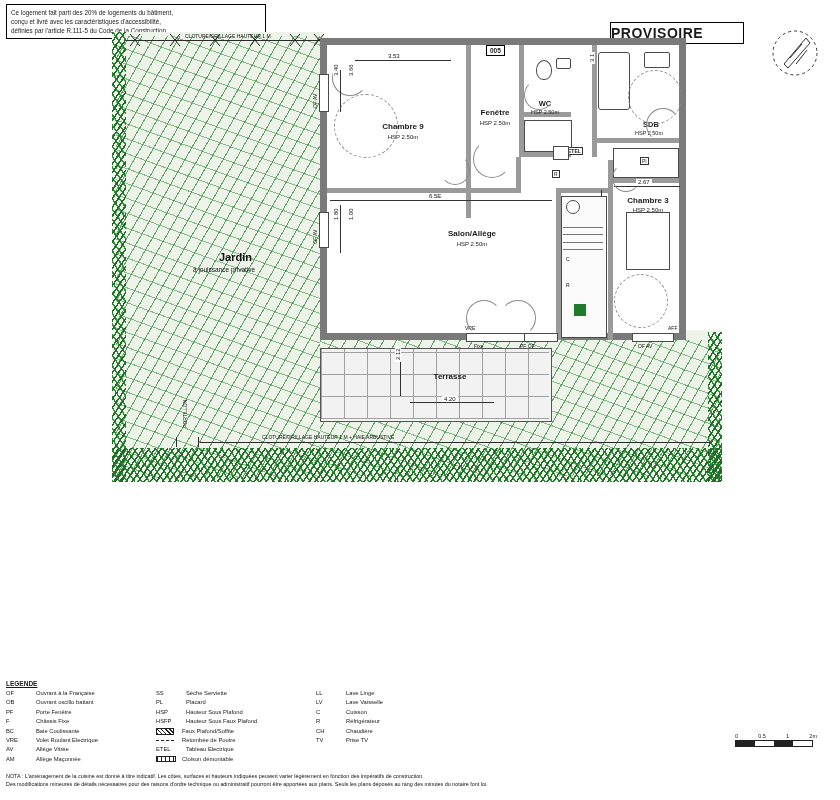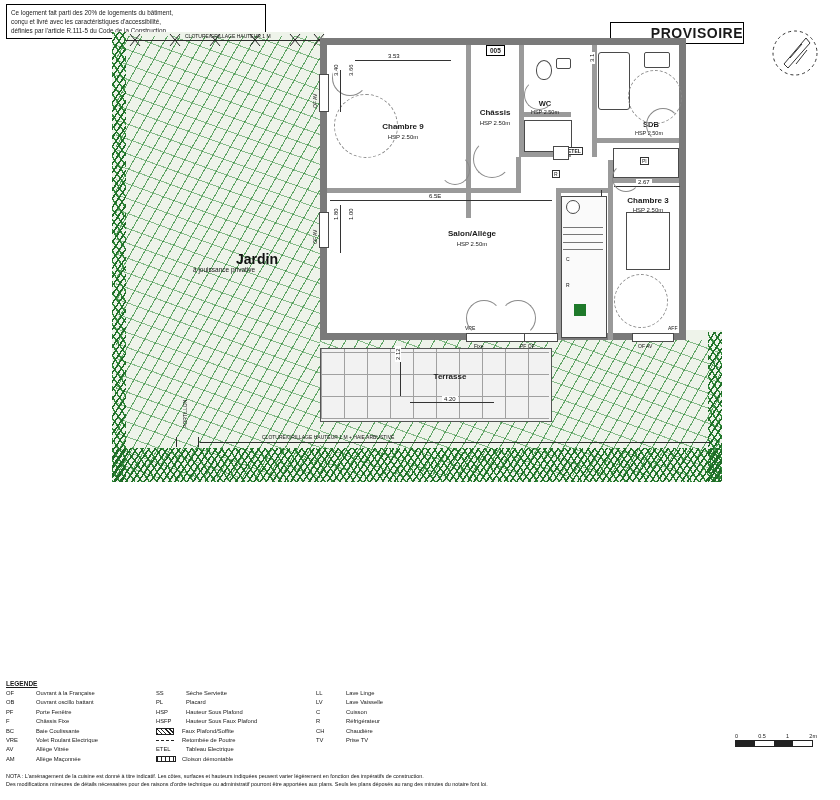--- a/index.html
+++ b/index.html
@@ -18,21 +18,21 @@
     left:6px;top:4px;width:250px;
     border:1px solid #000;
     padding:3px 4px;
     font-size:6.3px;
     line-height:1.45;
   }
   
   #provisoire{
     left:610px;top:22px;width:132px;height:20px;
     border:1.5px solid #000;
-    display:flex;align-items:center;justify-content:flex-end;
+    display:flex;align-items:center;justify-content:flex-start;
     font-size:14px;font-weight:bold;letter-spacing:.5px;
   }
   
   #compass{left:766px;top:24px;width:58px;height:58px;}
 
   
   #plan{left:0;top:100px;width:840px;height:500px;}
 
   
   .garden{
@@ -170,21 +170,21 @@
       <line x1="188" y1="4" x2="198" y2="16"></line>
         <line x1="198" y1="4" x2="188" y2="16"></line>
     </g>
   </svg>
   <div class="line" style="left:200px;top:442px;width:510px;height:1px;"></div>
   <div class="lbl tiny" style="left:262px;top:434px;">CLOTURE/GRILLAGE HAUTEUR 1 M + HAIE ARBUSTIVE</div>
   <div class="lbl tiny" style="left:182px;top:428px;transform:rotate(-90deg);transform-origin:left top;">PORTILLON</div>
   <div class="line" style="left:176px;top:437px;width:1px;height:10px;"></div>
   <div class="line" style="left:198px;top:437px;width:1px;height:10px;"></div>
 
-  <div class="lbl b" style="left:236px;top:251px;font-size:14px;">Jardin</div>
+  <div class="lbl b" style="left:219px;top:251px;font-size:11px;">Jardin</div>
   <div class="lbl" style="left:193px;top:266px;font-size:6.5px;">à jouissance privative</div>
 
   <div class="wall" style="left:320px;top:38px;width:366px;height:7px;"></div>
   <div class="wall" style="left:320px;top:38px;width:7px;height:302px;"></div>
   <div class="wall" style="left:679px;top:38px;width:7px;height:302px;"></div>
   <div class="wall" style="left:320px;top:333px;width:366px;height:7px;"></div>
 
   <div class="room" style="left:327px;top:45px;width:352px;height:288px;"></div>
 
   <div class="wallthin" style="left:466px;top:45px;width:5px;height:148px;"></div>
@@ -212,21 +212,21 @@
 
   <div class="dimline" style="left:355px;top:60px;width:96px;"></div>
   <div class="dimtxt" style="left:386px;top:53px;">3.53</div>
   <div class="dimlinev" style="left:340px;top:70px;height:42px;"></div>
   <div class="dimtxt" style="left:333px;top:78px;transform:rotate(-90deg);transform-origin:left top;">3.40</div>
   <div class="dimtxt" style="left:348px;top:78px;transform:rotate(-90deg);transform-origin:left top;">3.66</div>
 
   <div class="fix" style="left:319px;top:74px;width:8px;height:36px;"></div>
   <div class="lbl tiny" style="left:312px;top:108px;transform:rotate(-90deg);transform-origin:left top;">OF AV</div>
 
-  <div class="roomname" style="left:470px;top:108px;width:50px;">Châssis</div>
+  <div class="roomname" style="left:470px;top:108px;width:50px;">Fenêtre</div>
   <div class="roomhsp" style="left:468px;top:120px;width:54px;">HSP 2.50m</div>
   <div class="swing" style="left:473px;top:140px;width:36px;height:36px;"></div>
   <div class="swing" style="left:440px;top:155px;width:28px;height:28px;transform:scaleX(-1);"></div>
 
   <div class="roomname" style="left:524px;top:99px;width:42px;font-size:7.5px;">WC</div>
   <div class="roomhsp" style="left:519px;top:109px;width:52px;font-size:5.5px;">HSP 2.50m</div>
   <div class="fixround" style="left:536px;top:60px;width:14px;height:18px;border-radius:50% 50% 45% 45%;"></div>
   <div class="fix" style="left:556px;top:58px;width:13px;height:9px;border-radius:2px;"></div>
   <div class="swing" style="left:524px;top:80px;width:28px;height:28px;"></div>
 

